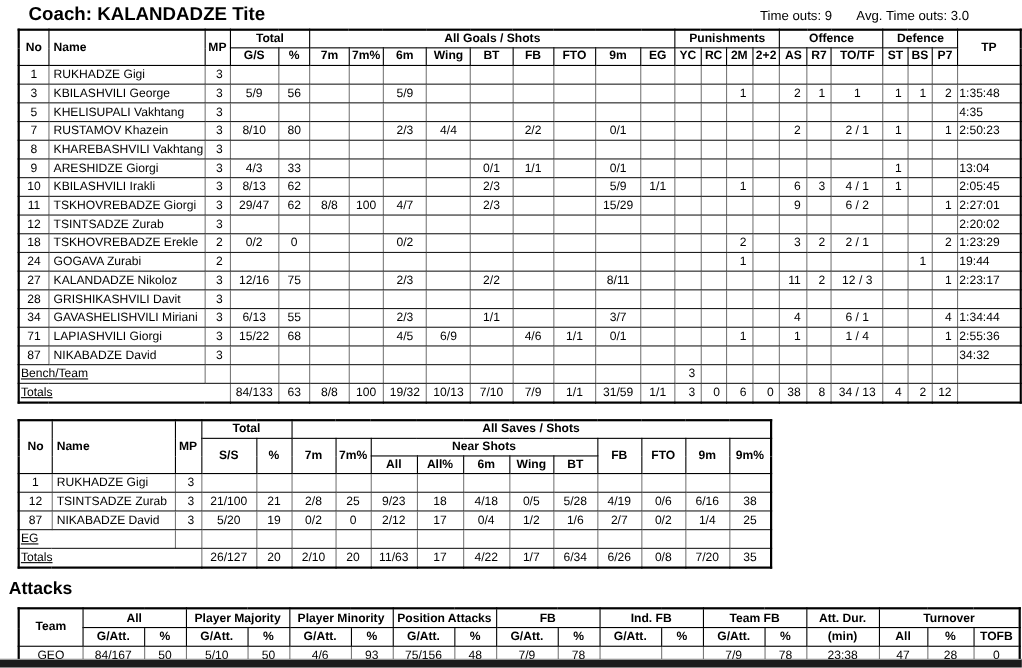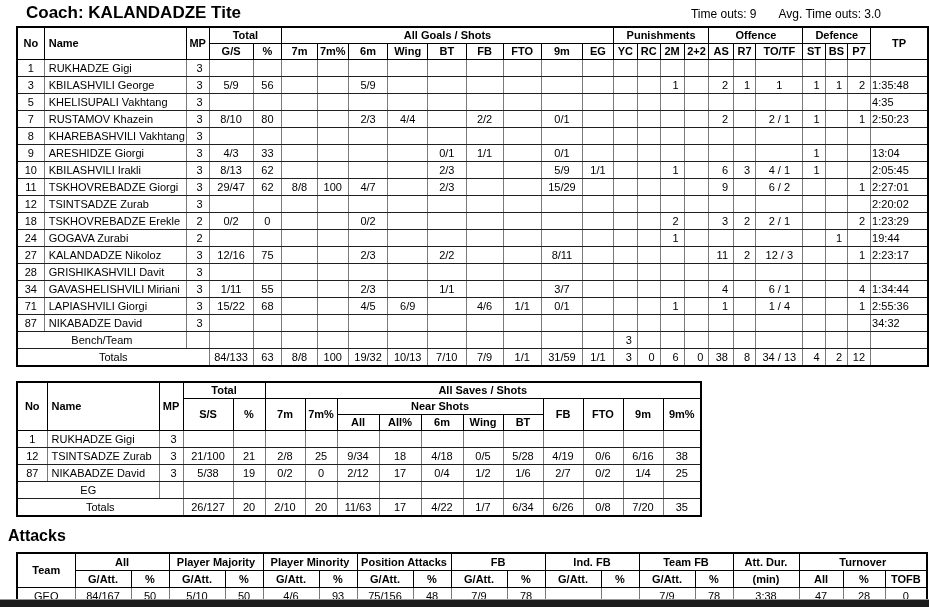--- a/index.html
+++ b/index.html
@@ -12,21 +12,21 @@
   table.stats{border:2px solid #000;margin-left:16px;}
   th{border:1px solid #000;font-size:11px;font-weight:bold;text-align:center;padding:0;height:15px;line-height:13px;background:#fff;}
   td{border-left:1px solid #7a7a7a;border-right:1px solid #7a7a7a;border-top:1px solid #1f1f1f;border-bottom:1px solid #1f1f1f;font-size:11px;text-align:center;padding:0 1px;height:16px;line-height:15px;white-space:nowrap;overflow:hidden;}
   
   .t1 td.c1{text-align:left;padding-left:4px;}
   .t1 td.c2{text-align:right;padding-right:6px;}
   .t1 td.c14,.t1 td.c15,.t1 td.c16,.t1 td.c17,.t1 td.c18,.t1 td.c19,.t1 td.c21,.t1 td.c22,.t1 td.c23{text-align:right;padding-right:5px;}
   .t1 td.c24{text-align:left;padding-right:18px;}
   .t2 td.c1{text-align:left;padding-left:4px;}
   .t2 td.c2{text-align:right;padding-right:6px;}
-  td.lbl{text-align:center;}
+  td.lbl{text-align:left;text-decoration:underline;}
   .gap1{height:14px;}
   .attacks-title{font-weight:bold;font-size:16px;margin:10px 0 7px 8px;}
   .bottombar{position:absolute;left:0;bottom:0;width:929px;height:7px;background:#1c1c1c;border-top:1px solid #999;}
   .t3 th,.t3 td{height:16px;}
 </style>
 </head>
 <body>
 
 <div class="topbar">
   <span class="coach">Coach: KALANDADZE Tite</span>
@@ -446,21 +446,21 @@
         <td class="c20"></td>
         <td class="c21"></td>
         <td class="c22"></td>
         <td class="c23"></td>
         <td class="c24"></td>
       </tr>
       <tr>
         <td class="c0">34</td>
         <td class="c1">GAVASHELISHVILI Miriani</td>
         <td class="c2">3</td>
-        <td class="c3">1/11</td>
+        <td class="c3">6/13</td>
         <td class="c4">55</td>
         <td class="c5"></td>
         <td class="c6"></td>
         <td class="c7">2/3</td>
         <td class="c8"></td>
         <td class="c9">1/1</td>
         <td class="c10"></td>
         <td class="c11"></td>
         <td class="c12">3/7</td>
         <td class="c13"></td>
@@ -652,35 +652,35 @@
         <td class="c15"></td>
       </tr>
       <tr>
         <td class="c0">12</td>
         <td class="c1">TSINTSADZE Zurab</td>
         <td class="c2">3</td>
         <td class="c3">21/100</td>
         <td class="c4">21</td>
         <td class="c5">2/8</td>
         <td class="c6">25</td>
-        <td class="c7">9/34</td>
+        <td class="c7">9/23</td>
         <td class="c8">18</td>
         <td class="c9">4/18</td>
         <td class="c10">0/5</td>
         <td class="c11">5/28</td>
         <td class="c12">4/19</td>
         <td class="c13">0/6</td>
         <td class="c14">6/16</td>
         <td class="c15">38</td>
       </tr>
       <tr>
         <td class="c0">87</td>
         <td class="c1">NIKABADZE David</td>
         <td class="c2">3</td>
-        <td class="c3">5/38</td>
+        <td class="c3">5/20</td>
         <td class="c4">19</td>
         <td class="c5">0/2</td>
         <td class="c6">0</td>
         <td class="c7">2/12</td>
         <td class="c8">17</td>
         <td class="c9">0/4</td>
         <td class="c10">1/2</td>
         <td class="c11">1/6</td>
         <td class="c12">2/7</td>
         <td class="c13">0/2</td>
@@ -791,21 +791,21 @@
         <td class="c5">4/6</td>
         <td class="c6">93</td>
         <td class="c7">75/156</td>
         <td class="c8">48</td>
         <td class="c9">7/9</td>
         <td class="c10">78</td>
         <td class="c11"></td>
         <td class="c12"></td>
         <td class="c13">7/9</td>
         <td class="c14">78</td>
-        <td class="c15">3:38</td>
+        <td class="c15">23:38</td>
         <td class="c16">47</td>
         <td class="c17">28</td>
         <td class="c18">0</td>
       </tr>
     </tbody>
 </table>
 
 <div class="bottombar"></div>
 
 </body></html>

